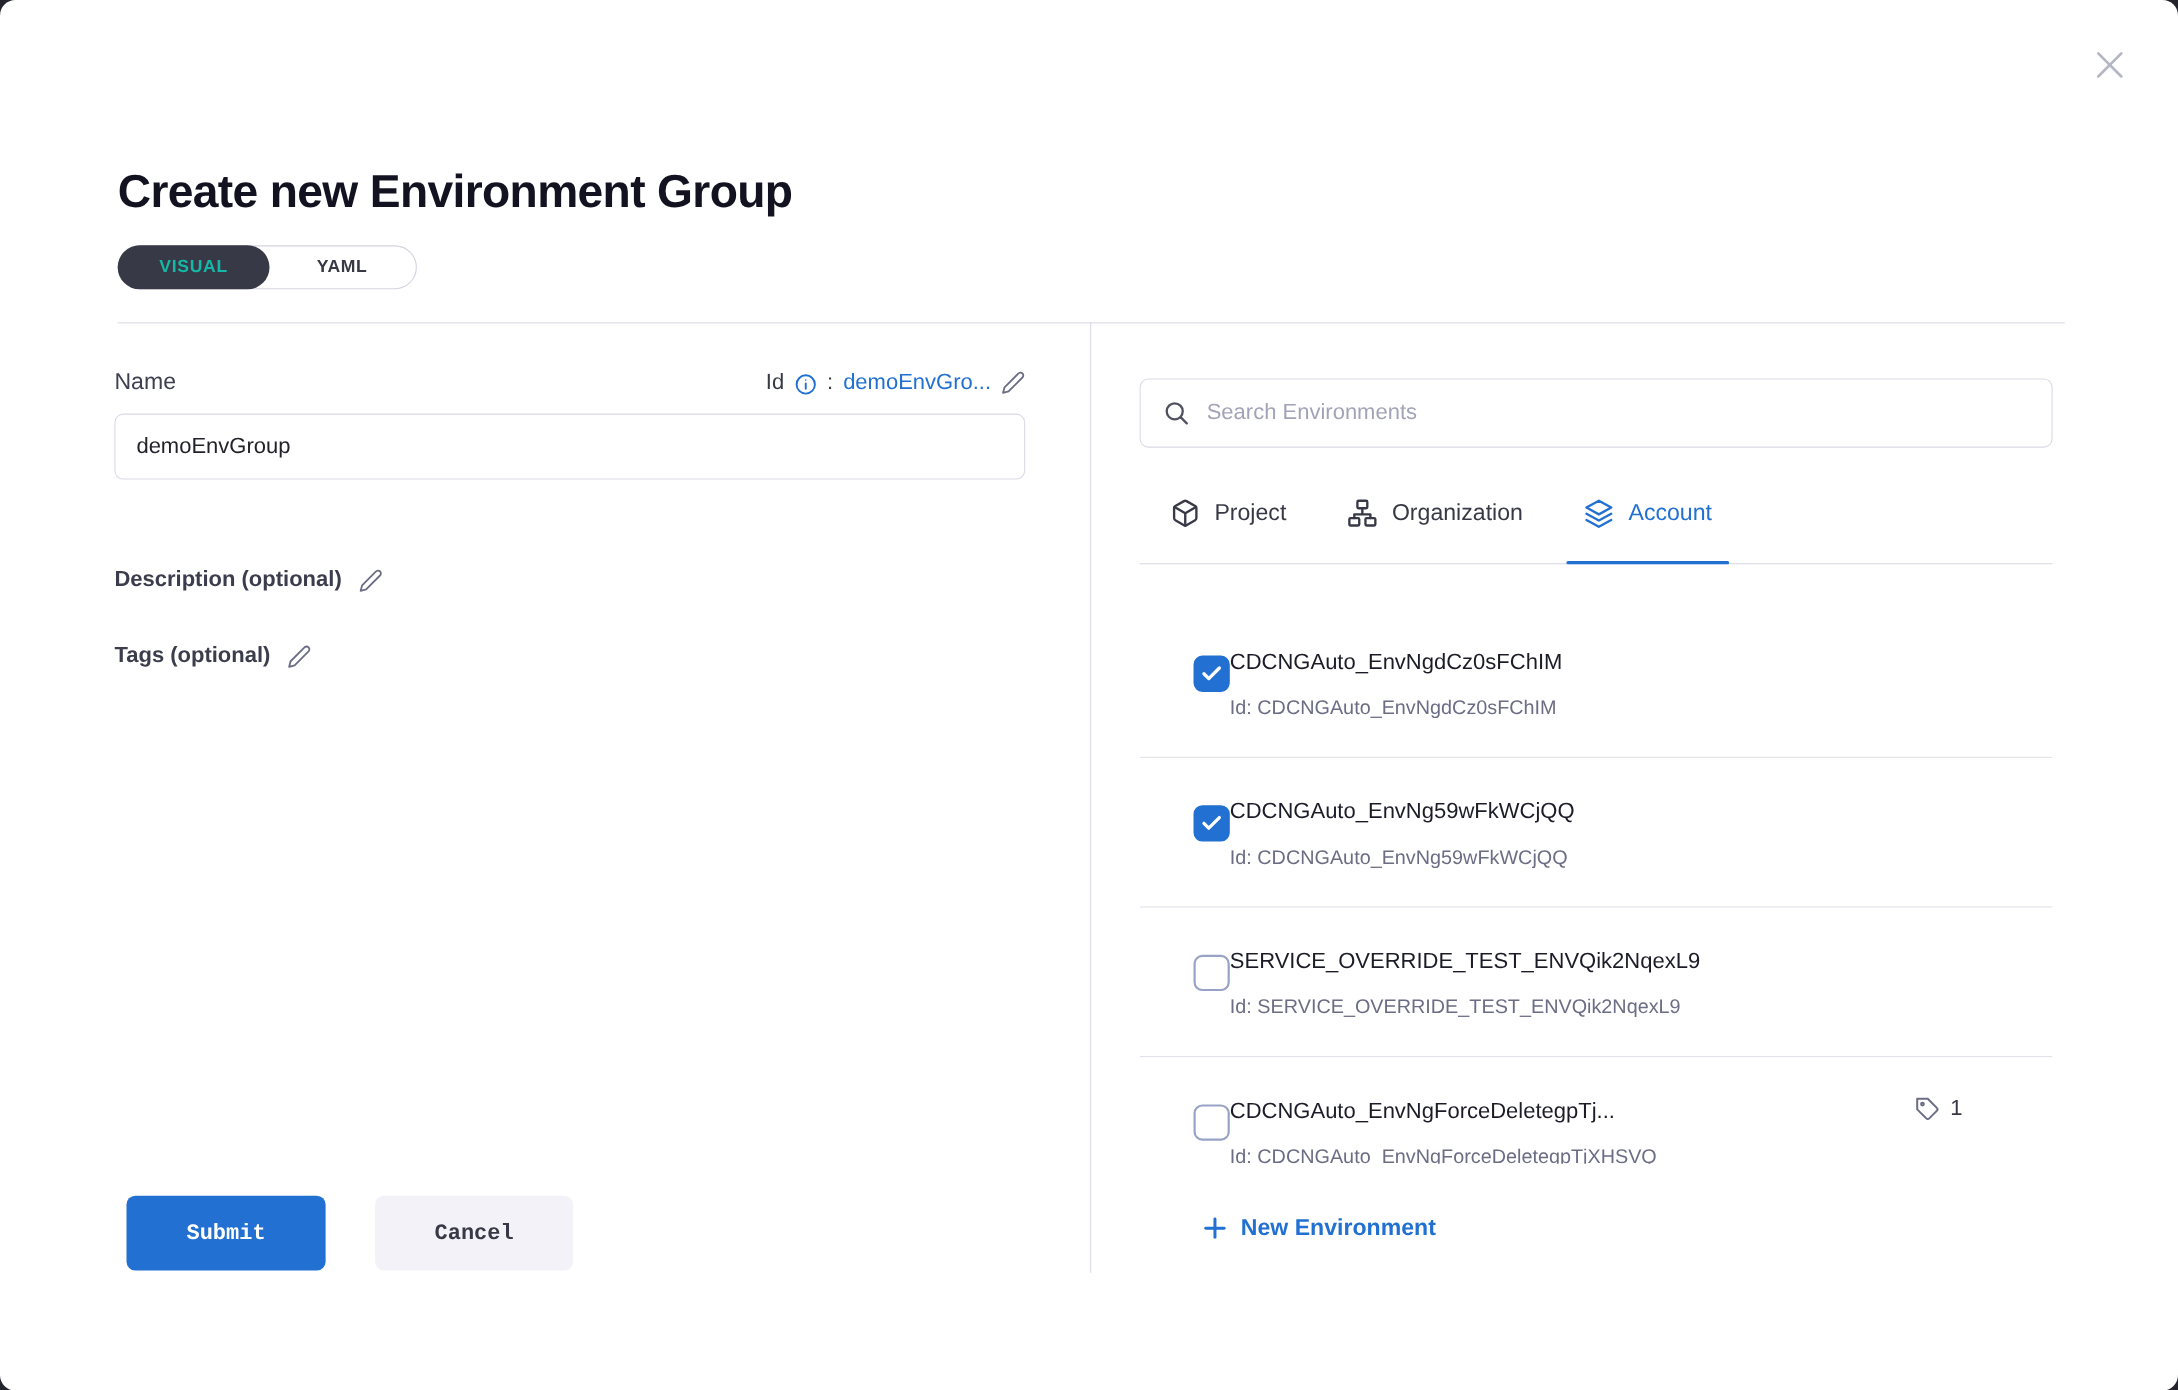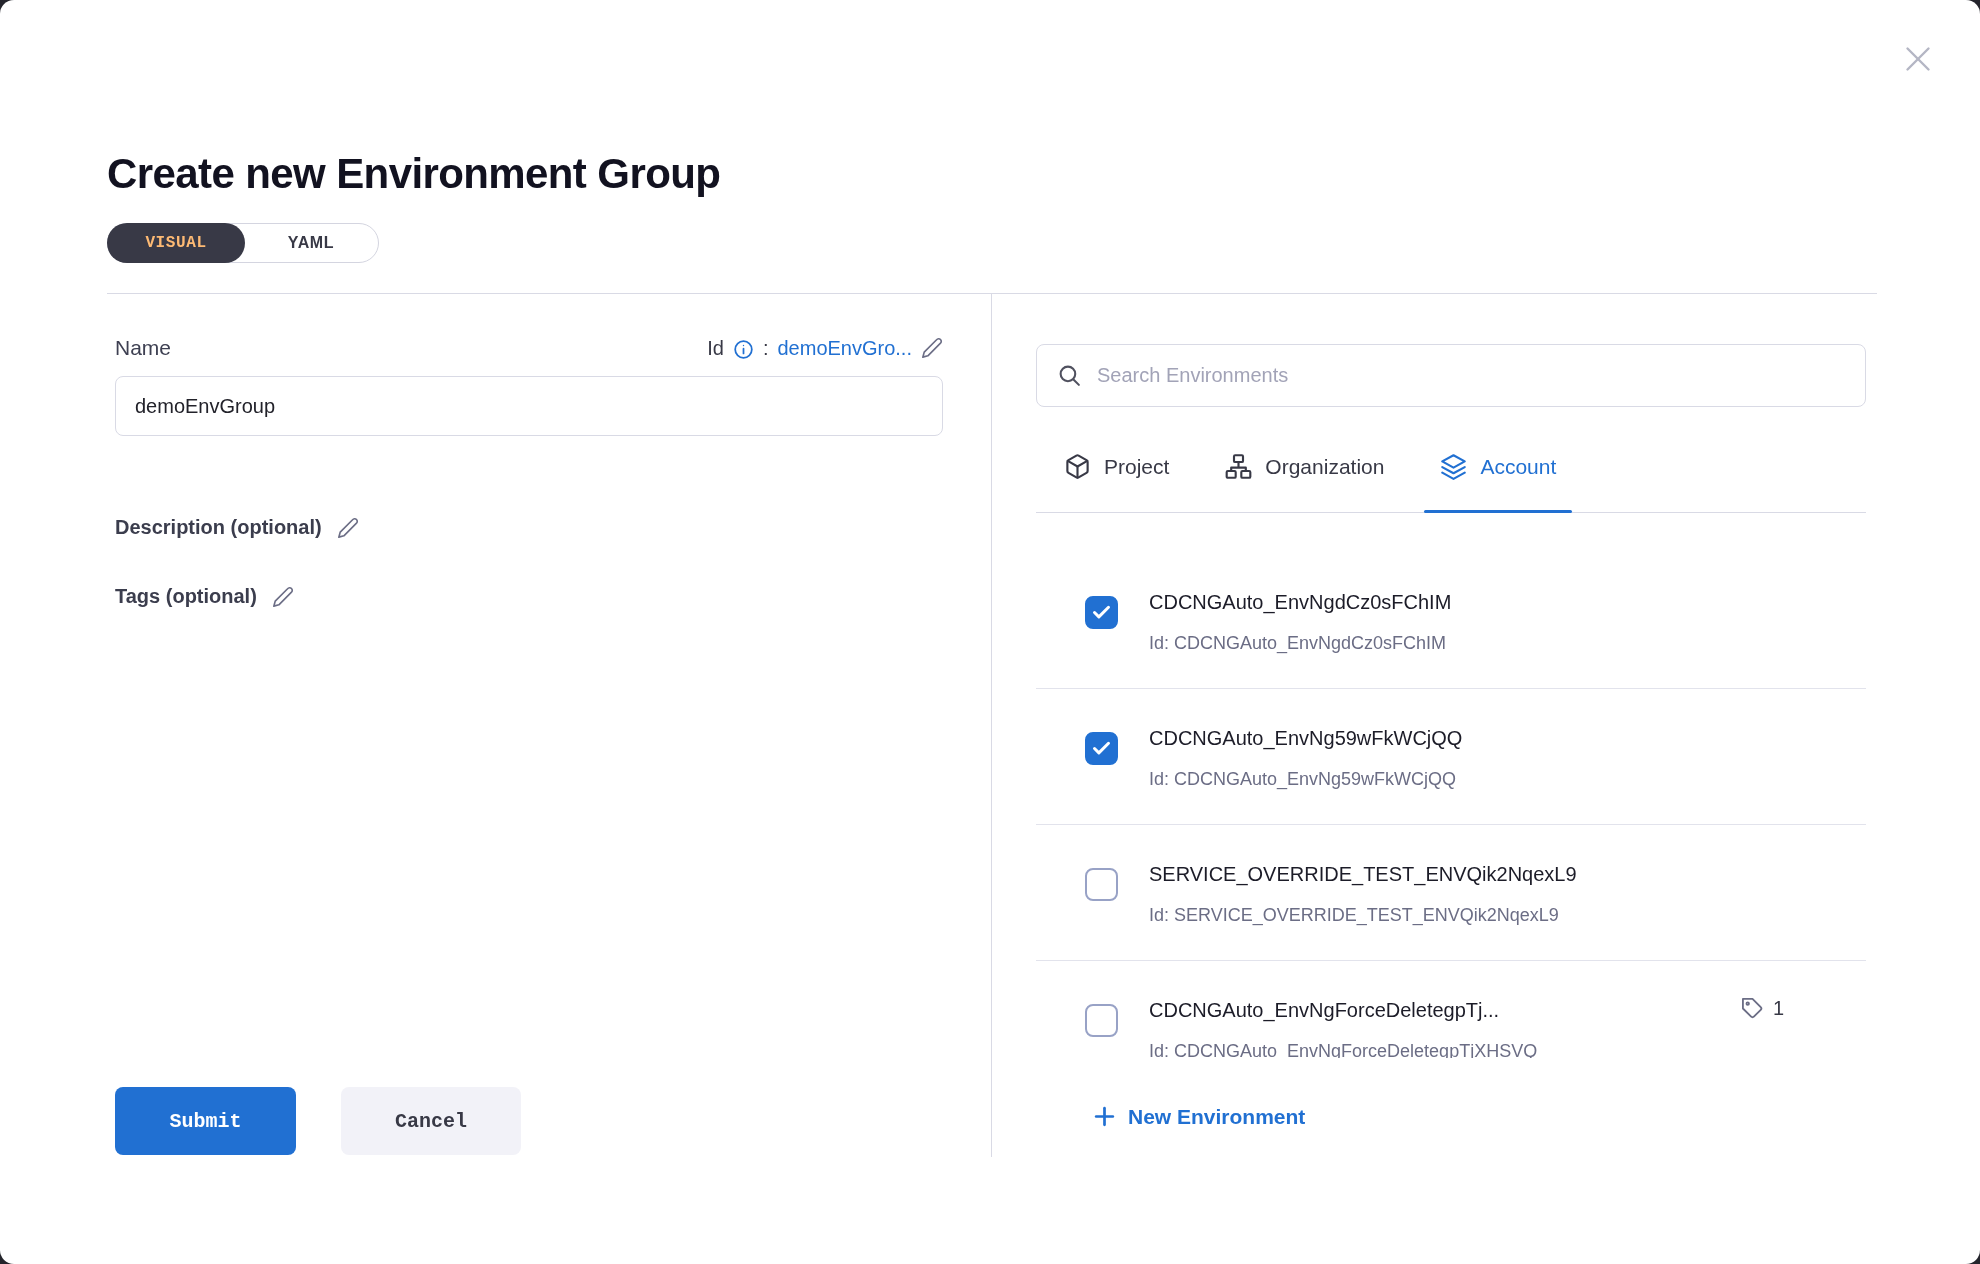--- a/index.html
+++ b/index.html
@@ -11,28 +11,28 @@
   
   .close-btn { position:absolute; top:40px; right:42px; width:40px; height:40px; background:none; border:none; cursor:pointer; color:#b4b6c4; }
   .close-btn svg { width:36px; height:36px; }
 
   
   .page-title { position:absolute; left:107px; top:106px; font-size:42px; font-weight:700; letter-spacing:-0.6px; color:#121220;margin-top:44px; }
 
   
   .mode-toggle { position:absolute; left:107px; top:223px; width:272px; height:40px; border:1px solid #d4d5e0; border-radius:20px; display:flex; background:#fff; }
   .mode { flex:1; display:flex; align-items:center; justify-content:center; font-size:16px; font-weight:700; letter-spacing:0.6px; cursor:pointer; }
-  .mode.visual { background:#383946; color:#fdba74; border-radius:20px; margin:-1px; flex:0 0 138px;font-family:Liberation Mono, monospace; }
+  .mode.visual { background:#383946; color:#14b8a6; border-radius:20px; margin:-1px; flex:0 0 138px; }
   .mode.yaml { color:#383946; font-weight:600; }
 
   .divider-top { position:absolute; left:107px; top:293px; width:1770px; height:1px; background:#d9dae5; }
   .divider-vert { position:absolute; left:991px; top:293px; width:1px; height:864px; background:#d9dae5; }
 
   
-  .left-col { position:absolute; left:115px; top:336px; width:828px; }
+  .left-col { position:absolute; left:104px; top:336px; width:828px; }
   .name-row { display:flex; justify-content:space-between; align-items:center; }
   .name-label { font-size:21px; color:#3e4052; }
   .id-cluster { display:flex; align-items:center; gap:9px; font-size:20px; color:#383946; }
   .id-cluster .icon-info { width:21px; height:21px; color:#2170d2; margin-top:2px; }
   .id-link { color:#2170d2; cursor:pointer;text-align:right; }
   .icon-pencil { width:22px; height:22px; color:#6b6d85; cursor:pointer; }
   .name-input { margin-top:16px; width:100%; height:60px; border:1px solid #d9dae5; border-radius:8px; font-size:20px; color:#22222a; padding:0 19px; font-family:"Liberation Sans",sans-serif; outline:none; }
   .opt-row { display:flex; align-items:center; gap:15px; font-size:20px; font-weight:700; color:#3b3d4d; }
   .opt-desc { margin-top:80px; }
   .opt-tags { margin-top:46px; }
@@ -49,21 +49,21 @@
   .search-input { border:none; outline:none; flex:1; font-size:20px; color:#4d7c0f; font-family:"Liberation Sans",sans-serif; }
   .search-input::placeholder { color:#a2a3b7; }
 
   .scope-tabs { display:flex; gap:56px; padding-left:28px; border-bottom:1px solid #d9dae5; }
   .scope-tab { position:relative; display:flex; align-items:center; gap:13px; padding:46px 0 32px 0; font-size:21px; color:#383946; cursor:pointer; }
   .scope-tab svg { width:27px; height:27px; }
   .scope-tab.active { color:#2170d2; font-weight:500; }
   .scope-tab.active::after { content:""; position:absolute; left:-16px; right:-16px; bottom:-1px; height:3px; background:#2170d2; border-radius:2px; }
 
   .env-list { height:545px; overflow:hidden; padding-top:40px; }
-  .env-row { position:relative; height:136px; padding:38px 0 0 49px; border-bottom:1px solid #e2e3ec; display:flex; align-items:flex-start; gap:31px; cursor:pointer; }
+  .env-row { position:relative; height:136px; padding:38px 0 0 49px; border-bottom:1px solid #e2e3ec; display:flex; align-items:flex-start; cursor:pointer; }
   .env-row:last-child { border-bottom:none; }
   .checkbox { width:33px; height:33px; border-radius:8px; border:2px solid #98a2c6; background:#fff; margin-top:5px; display:flex; align-items:center; justify-content:center; cursor:pointer; flex:none; }
   .checkbox svg { display:none; width:21px; height:21px; color:#ffffff; }
   .checkbox.checked { background:#2170d2; border-color:#2170d2; }
   .checkbox.checked svg { display:block; }
   .env-texts { display:flex; flex-direction:column; gap:19px; }
   .env-name { font-size:20px; color:#1c1c28; }
   .env-id { font-size:18px; color:#6b6d85; }
   .tag-badge { position:absolute; right:82px; top:36px; display:flex; align-items:center; gap:9px; color:#383946; font-size:20px; }
   .tag-badge svg { width:23px; height:23px; color:#6b6d85; }

